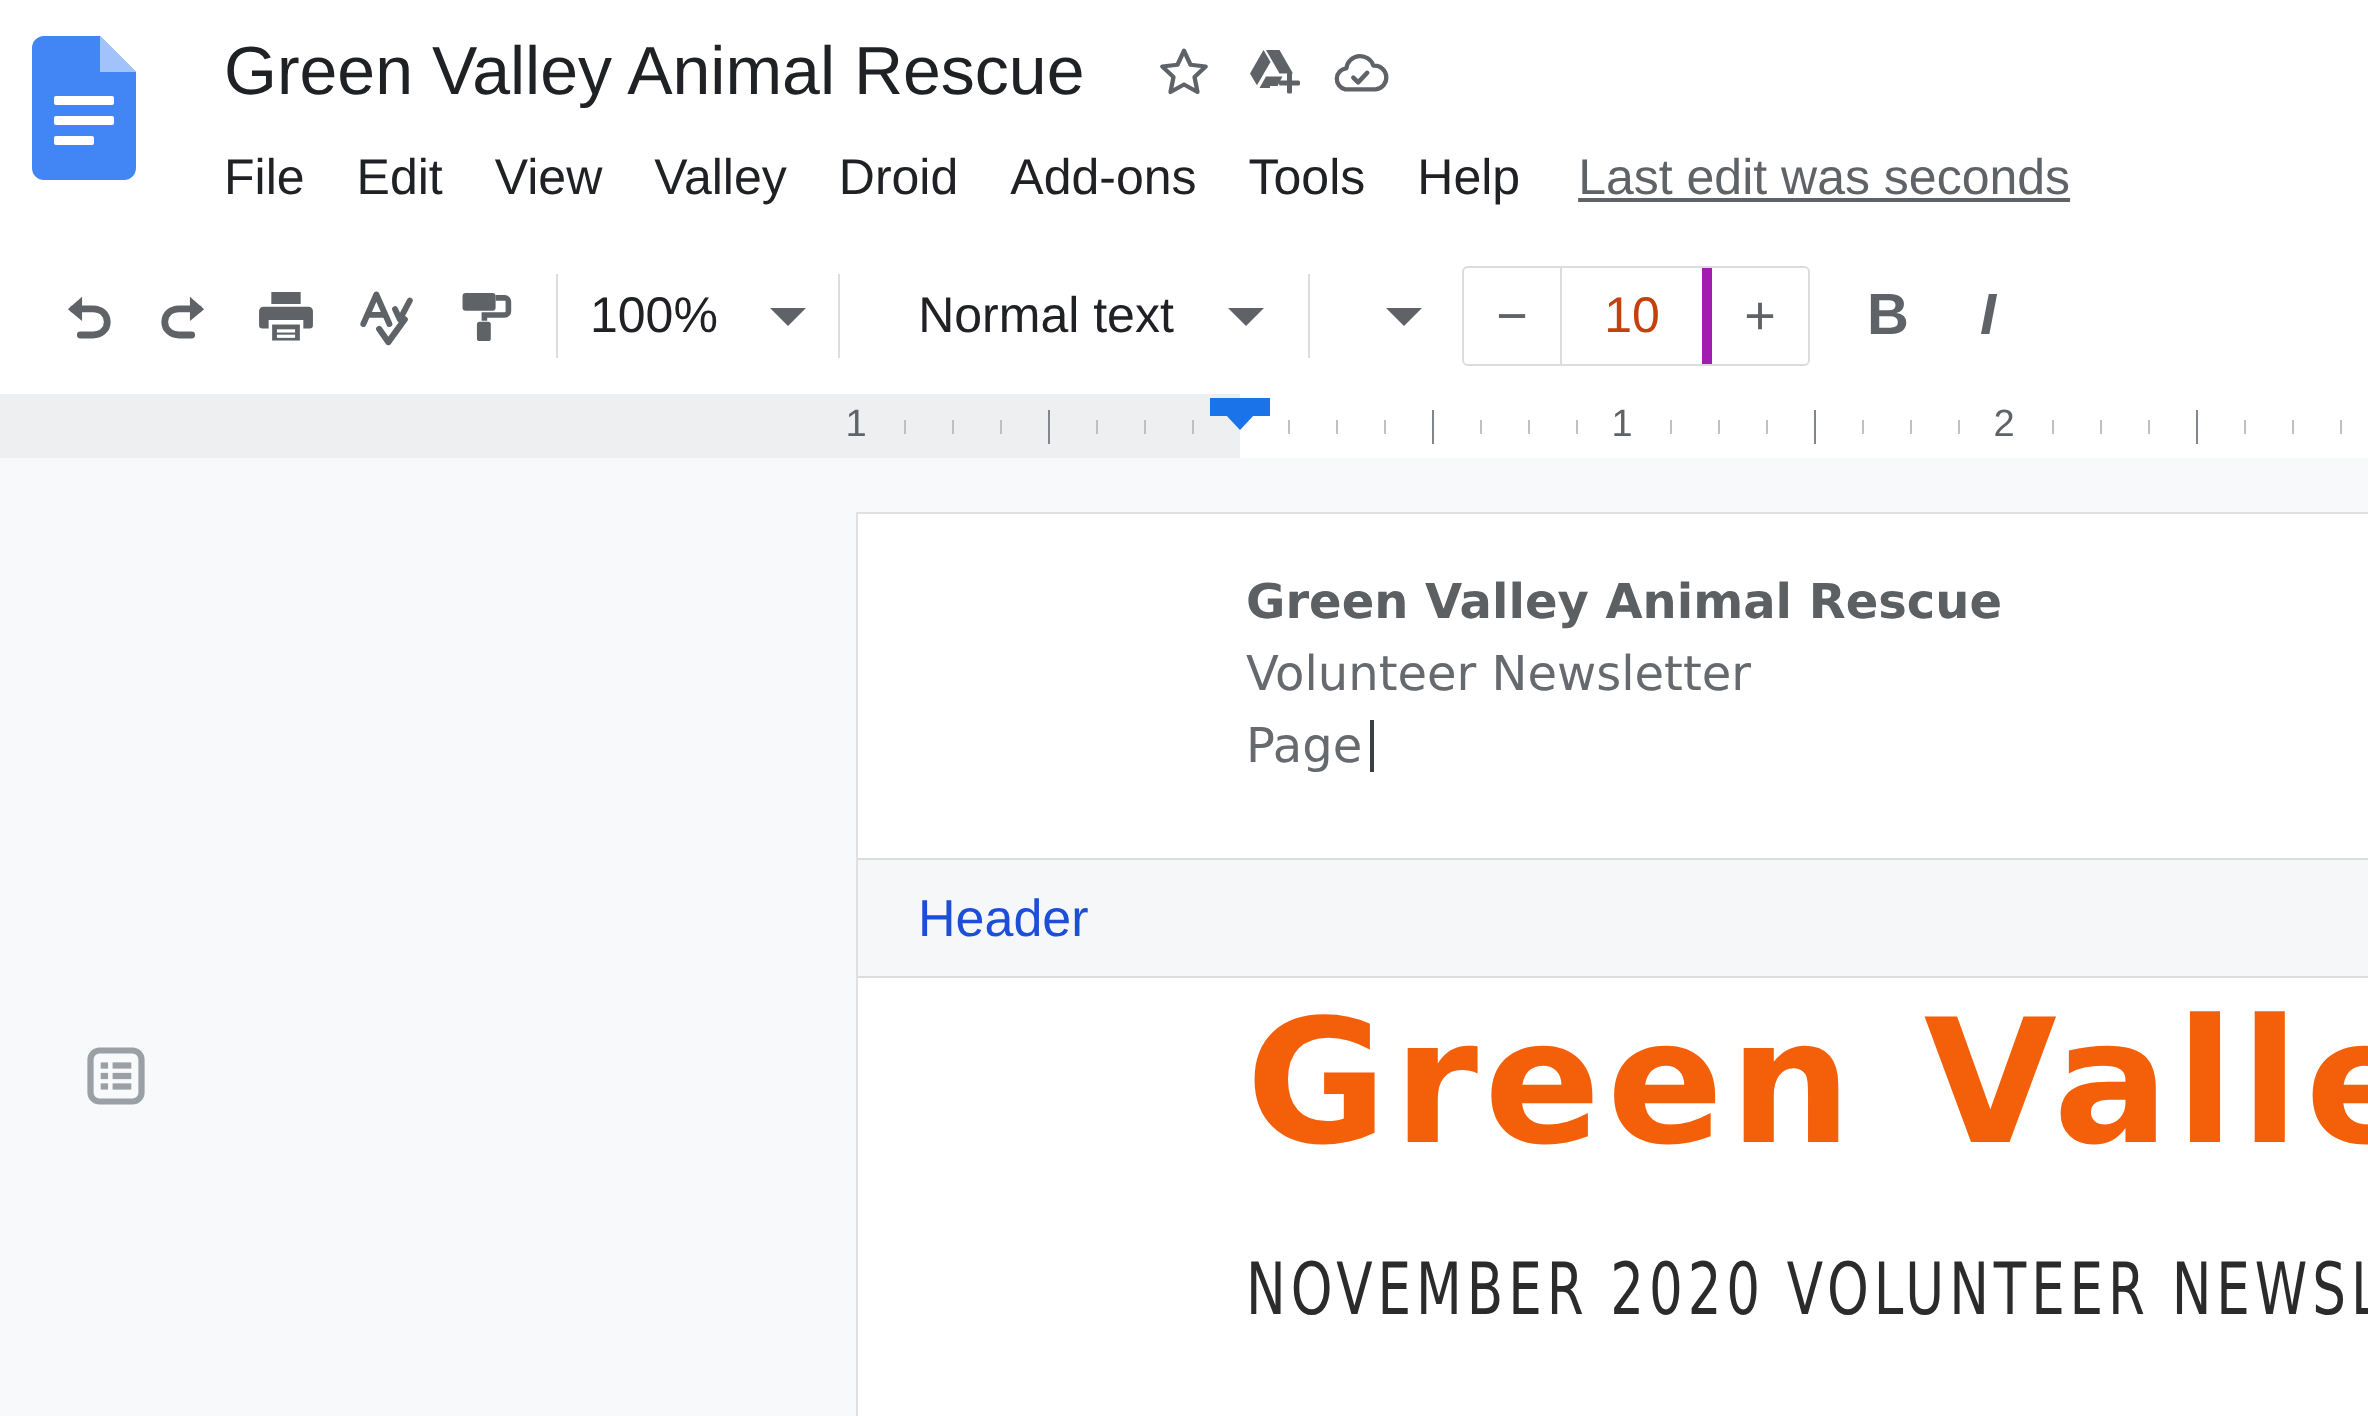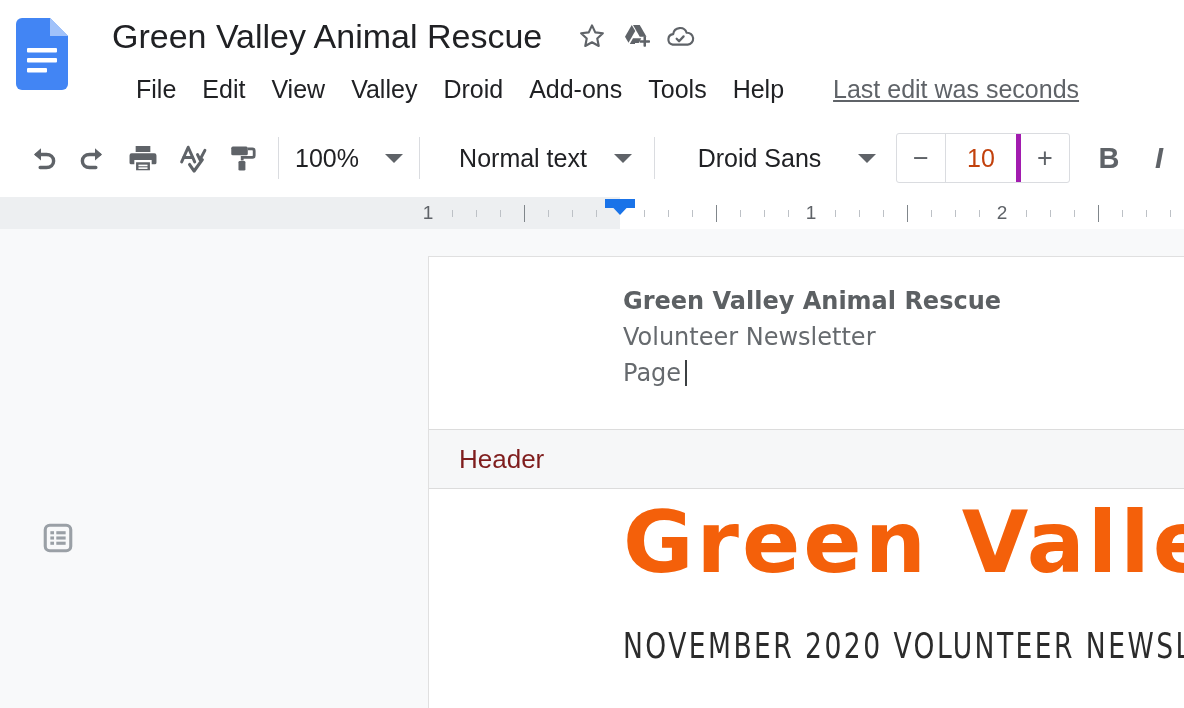--- a/index.html
+++ b/index.html
@@ -69,26 +69,26 @@
     height: 42px;
   }
   .menu-item {
     font-size: 25px;
     color: #202124;
     padding: 0 13px;
     white-space: nowrap;
     cursor: pointer;
     line-height: 42px;
   }
-  .menu-item:first-child { padding-left: 0; margin-left: 24px; }
+  .menu-item:first-child { padding-left: 0; }
   .last-edit {
     font-size: 25px;
     color: #5f6368;
     text-decoration: underline;
-    margin-left: 36px;
+    margin-left: 16px;
     white-space: nowrap;
     cursor: pointer;
     line-height: 42px;
   }
 
   
   .toolbar {
     position: absolute;
     left: 0; top: 119px;
     width: 1184px;
@@ -290,21 +290,21 @@
     background: #f6f7f8;
     border-top: 1px solid #dcdcdc;
     border-bottom: 1px solid #dcdcdc;
     display: flex;
     align-items: center;
     padding-left: 30px;
     box-sizing: border-box;
   }
   .section-band-label {
     font-size: 26px;
-    color: #7f1d1d;
+    color: #1d4ed8;
   }
   .body-area {
     position: relative;
     padding-top: 6px;
     overflow: hidden;
     height: 200px;
   }
   .brand-title {
     position: absolute;
     left: 194px;
@@ -445,21 +445,20 @@
 
     <div style="width:18px;flex:0 0 auto;"></div>
     <div class="tb-style">
       <div class="tb-style-label">Normal text</div>
       <div class="caret"></div>
     </div>
 
     <div class="tb-sep" style="margin-left:22px;margin-right:22px;"></div>
 
     <div class="tb-font">
-      <div class="tb-font-label">Droid Sans</div>
       <div class="caret"></div>
     </div>
 
     <div style="width:20px;flex:0 0 auto;"></div>
 
     <div class="fontsize">
       <div class="fs-btn">−</div>
       <div class="fs-val">10</div>
       <div class="fs-btn">+</div>
     </div>

